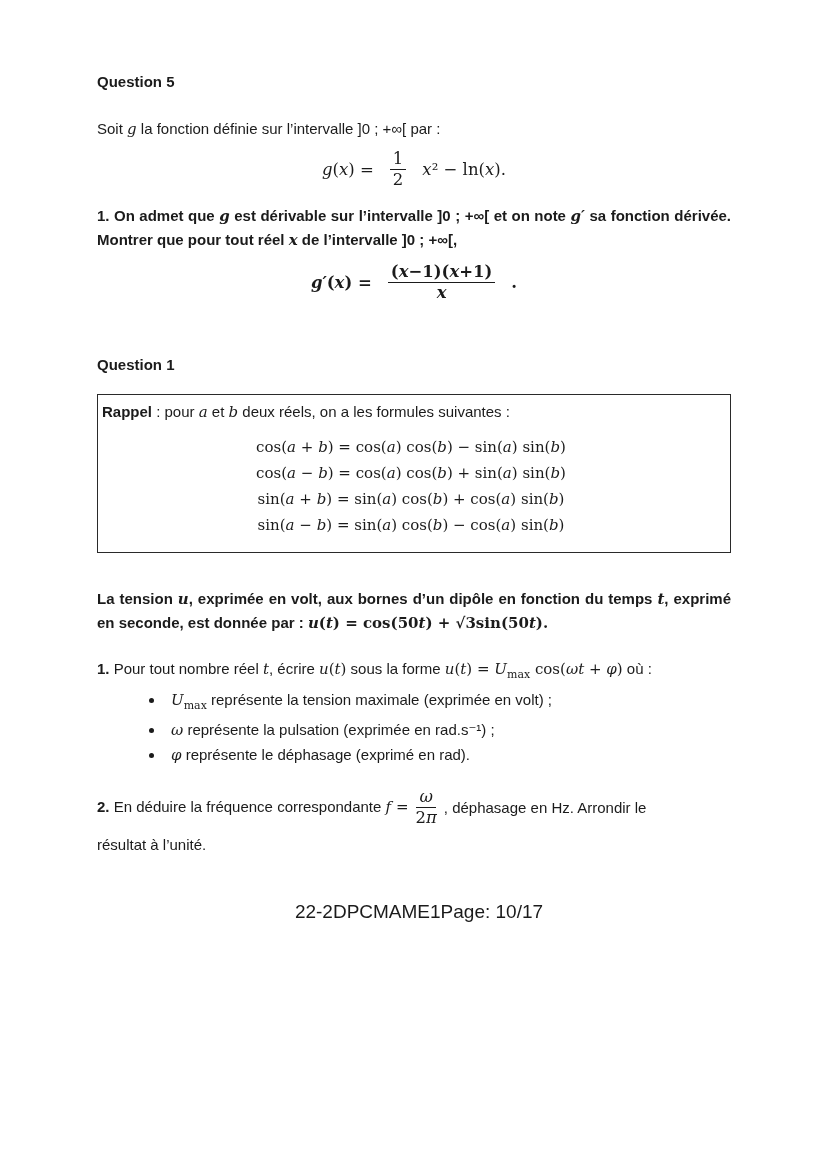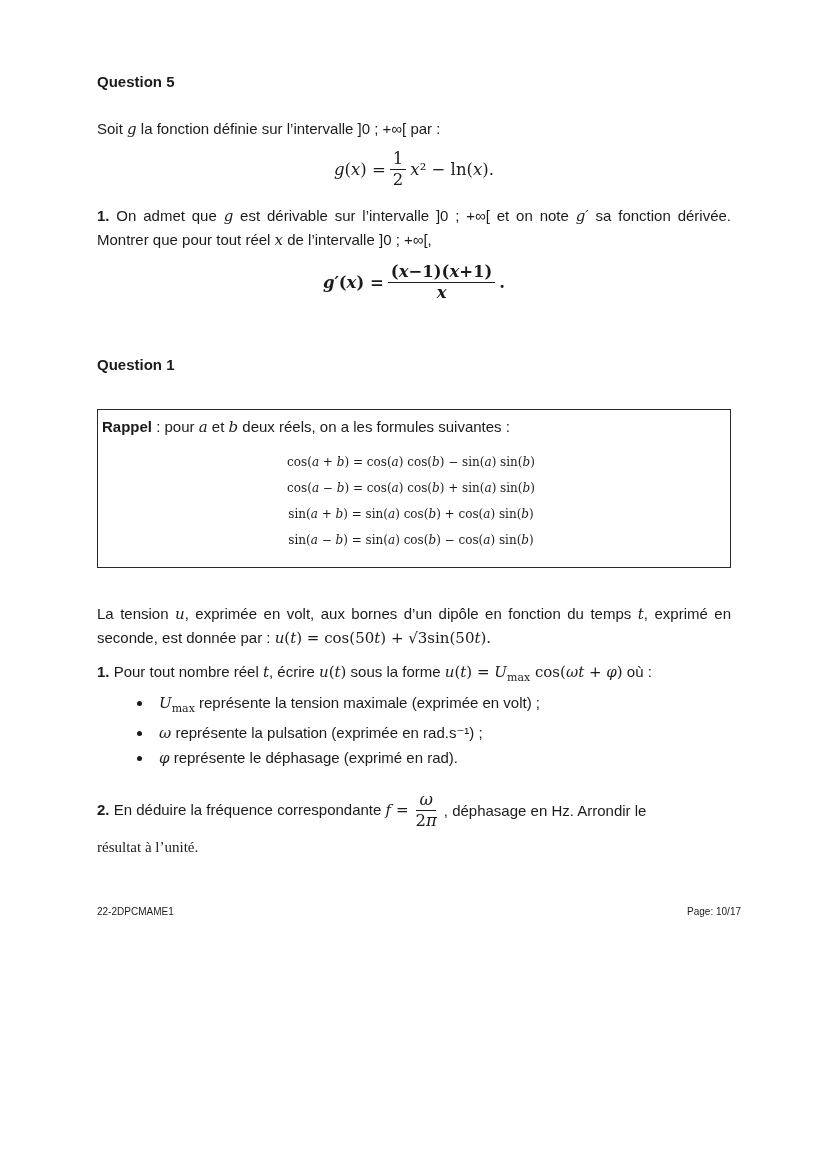--- a/index.html
+++ b/index.html
@@ -11,69 +11,69 @@
     font-family:"Liberation Sans","DejaVu Sans",sans-serif;
     font-size:15px;
     line-height:23px;
     box-sizing:border-box;
     padding:70px 97px 0 97px;
     overflow:hidden;
   }
   p{margin:0;}
   .heading{font-weight:bold;margin:0;}
   .q5-intro{margin-top:24px;}
-  .just{text-align:justify;}
+  .just{text-align:justify;font-weight:bold;}
   .mv{font-family:"DejaVu Serif",serif;font-style:italic;}
   .mr{font-family:"DejaVu Serif",serif;}
   .mr sub, .formula sub{font-size:11px;}
   sub{font-size:11px;}
   .formula{
     text-align:center;
     font-family:"DejaVu Serif",serif;
     font-size:16.5px;
     line-height:22px;
     margin:8px 0 12px 0;
   }
-  .feq{display:inline-flex;align-items:center;gap:4px;justify-content:flex-end;}
+  .feq{display:inline-flex;align-items:center;gap:16px;justify-content:flex-end;}
   .frac{
     display:inline-flex;flex-direction:column;align-items:center;
     line-height:20px;vertical-align:middle;
   }
   .frac .num{border-bottom:1.4px solid #1b1b1b;padding:0 3px;}
   .frac .den{padding:0 3px;}
   .para{margin-top:14px;}
   .q6-heading{margin-top:50px;}
   .rappel-box{
-    margin-top:33px;
+    margin-top:18px;
     border:1.6px solid #2a2a2a;
     padding:5px 10px 14px 4px;
   }
   .trig-lines{margin-top:10px;}
   .trig-line{
     text-align:center;
     font-family:"DejaVu Serif",serif;
-    font-size:12px;
+    font-size:15px;
     line-height:26px;
   }
   .tension{margin-top:34px;}
-  .q6-item1{margin-top:10px;}
+  .q6-item1{margin-top:22px;}
   .bullet-list{margin:2px 0 0 0;padding-left:52px;}
-  .bullet-list li{margin:1px 4px;padding-left:6px;}
+  .bullet-list li{margin:1px 16px;padding-left:6px;}
   .freq-row{
     margin-top:16px;
     display:flex;align-items:center;gap:4px;
     min-height:48px;
   }
   .freq-row .frac{font-family:"DejaVu Serif",serif;font-size:16.5px;}
-  .freq-line2{margin-top:2px;font-family:Liberation Serif, serif;}
+  .freq-line2{margin-top:2px;}
   .footer{
     position:absolute;
     left:97px;right:87px;bottom:50px;
-    display:flex;justify-content:space-between;
-    font-size:10px;
+    display:flex;justify-content:center;
+    font-size:19px;
   }
 </style>
 </head>
 <body>
 
 <div class="page">
 
   <p class="heading">Question 5</p>
 
   <p class="q5-intro">Soit <i class="mv">g</i> la fonction définie sur l’intervalle ]0 ; +∞[ par :</p>

